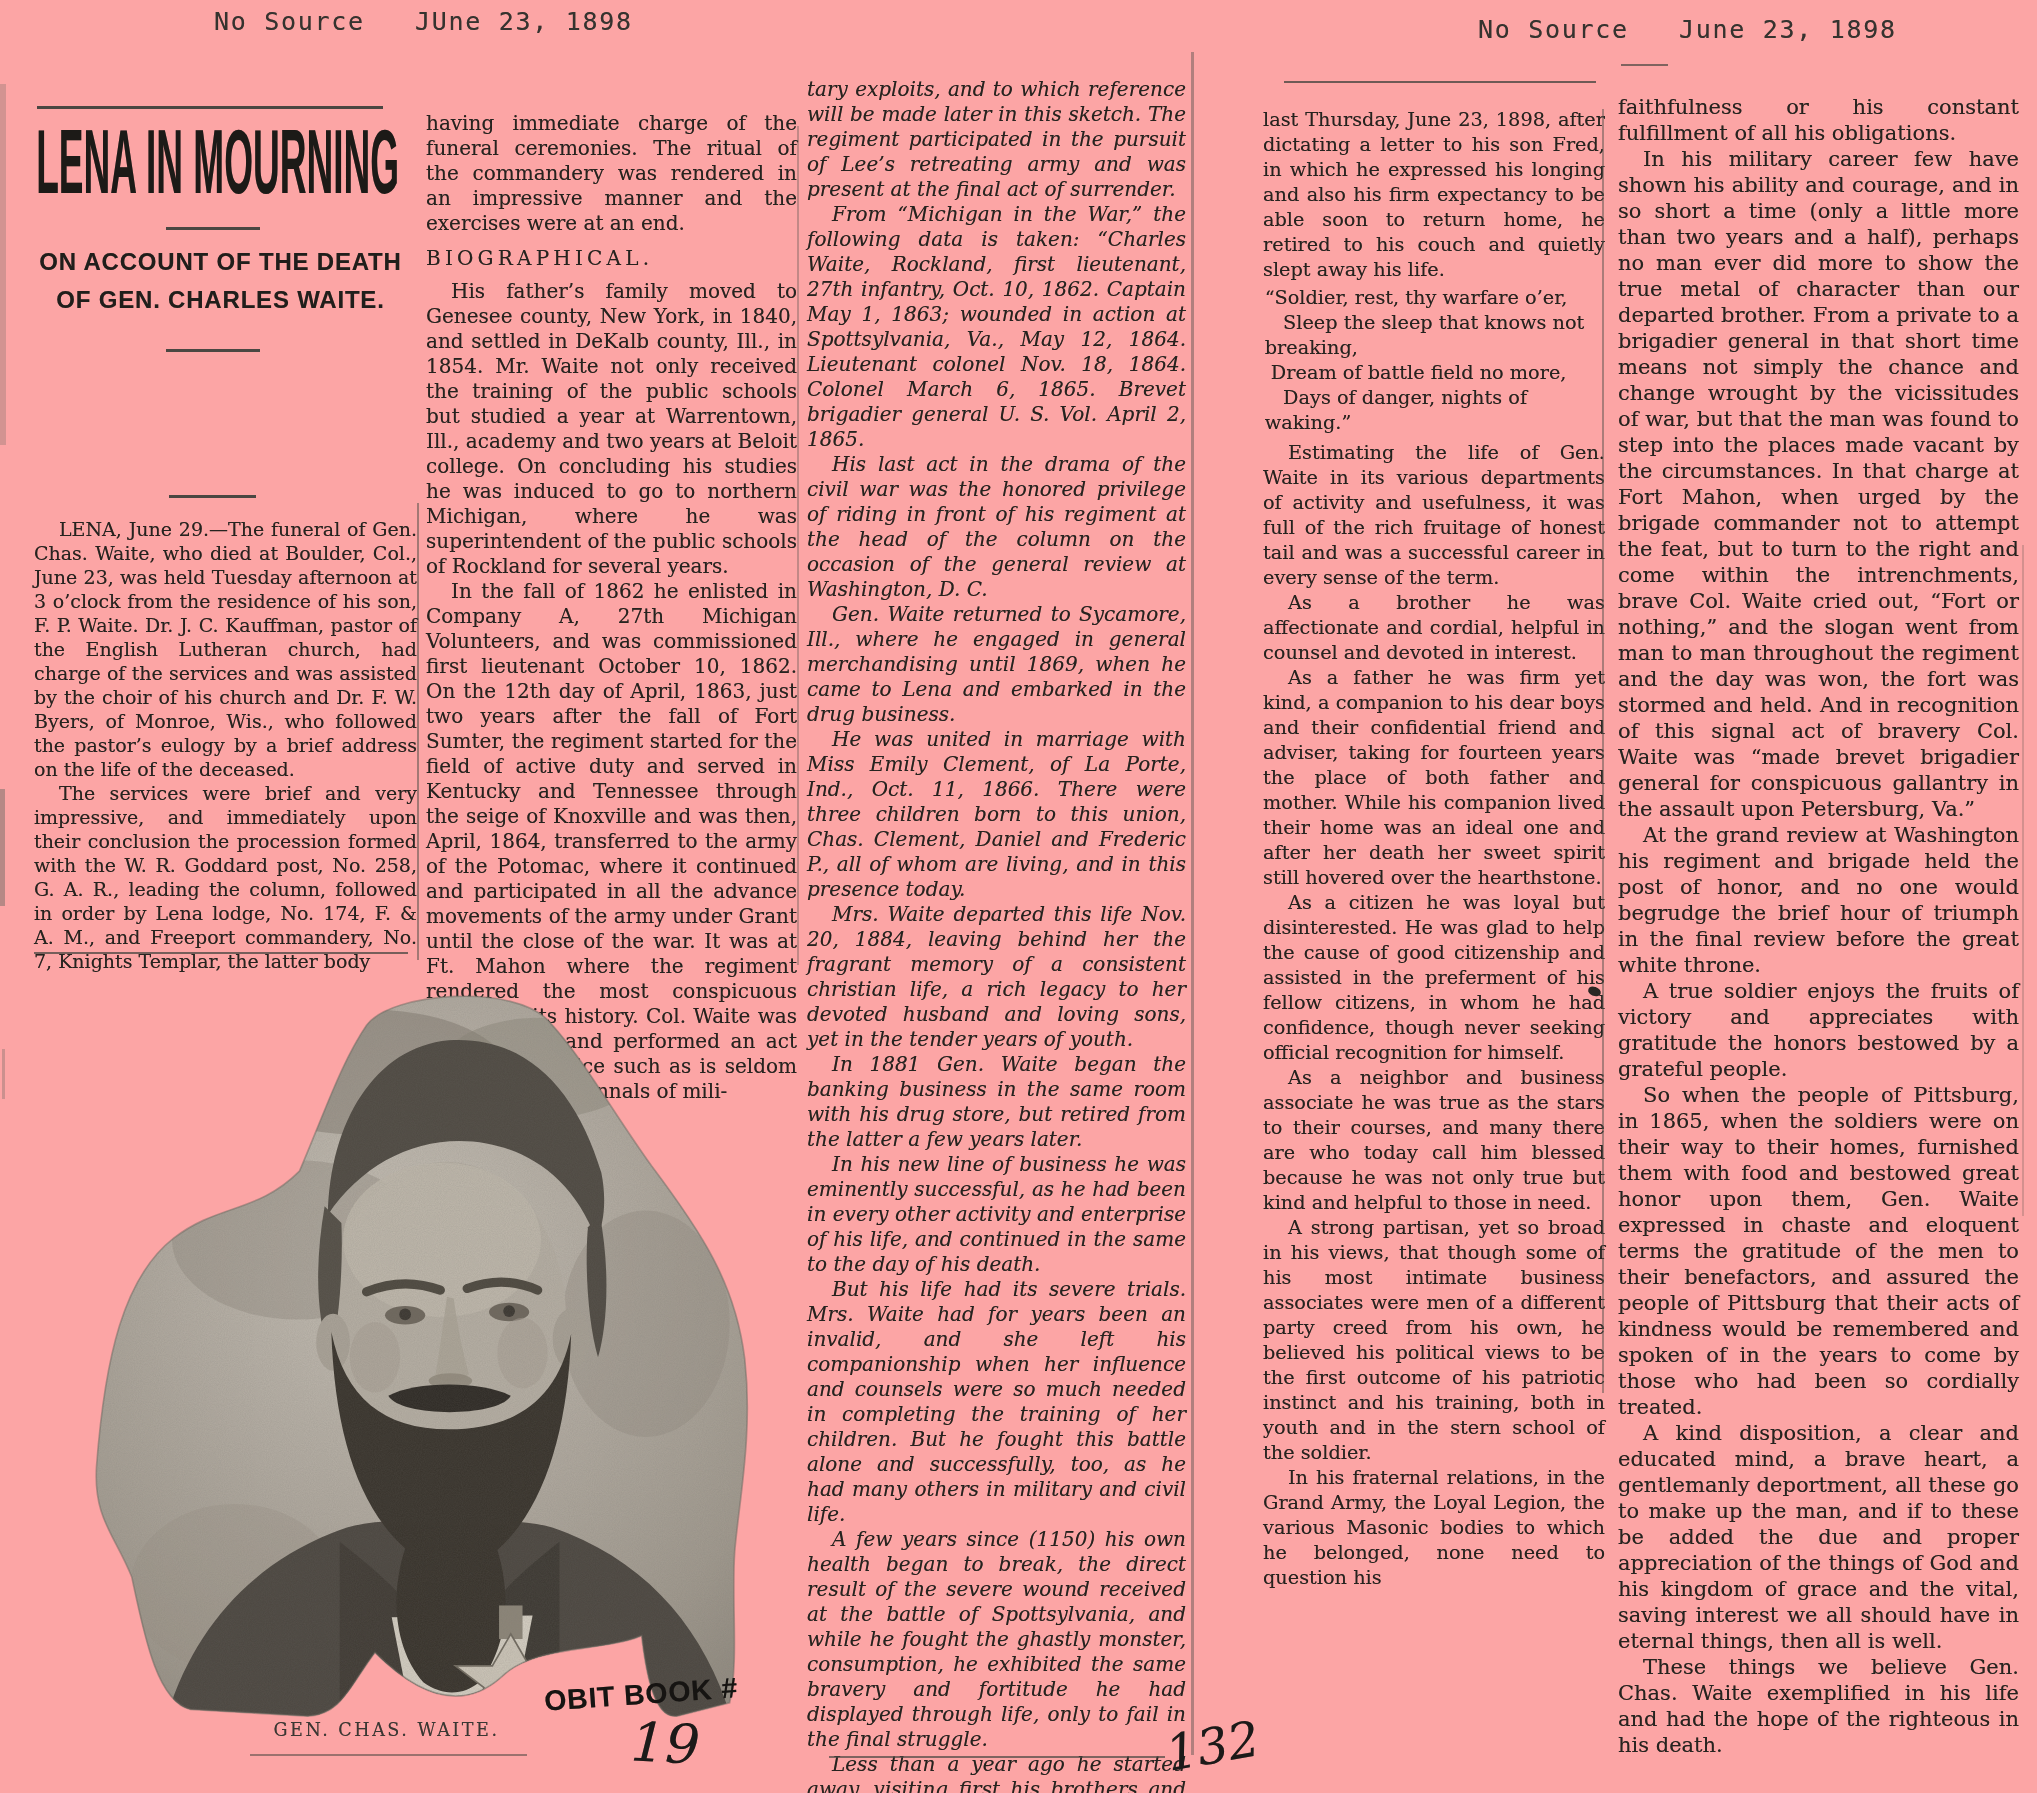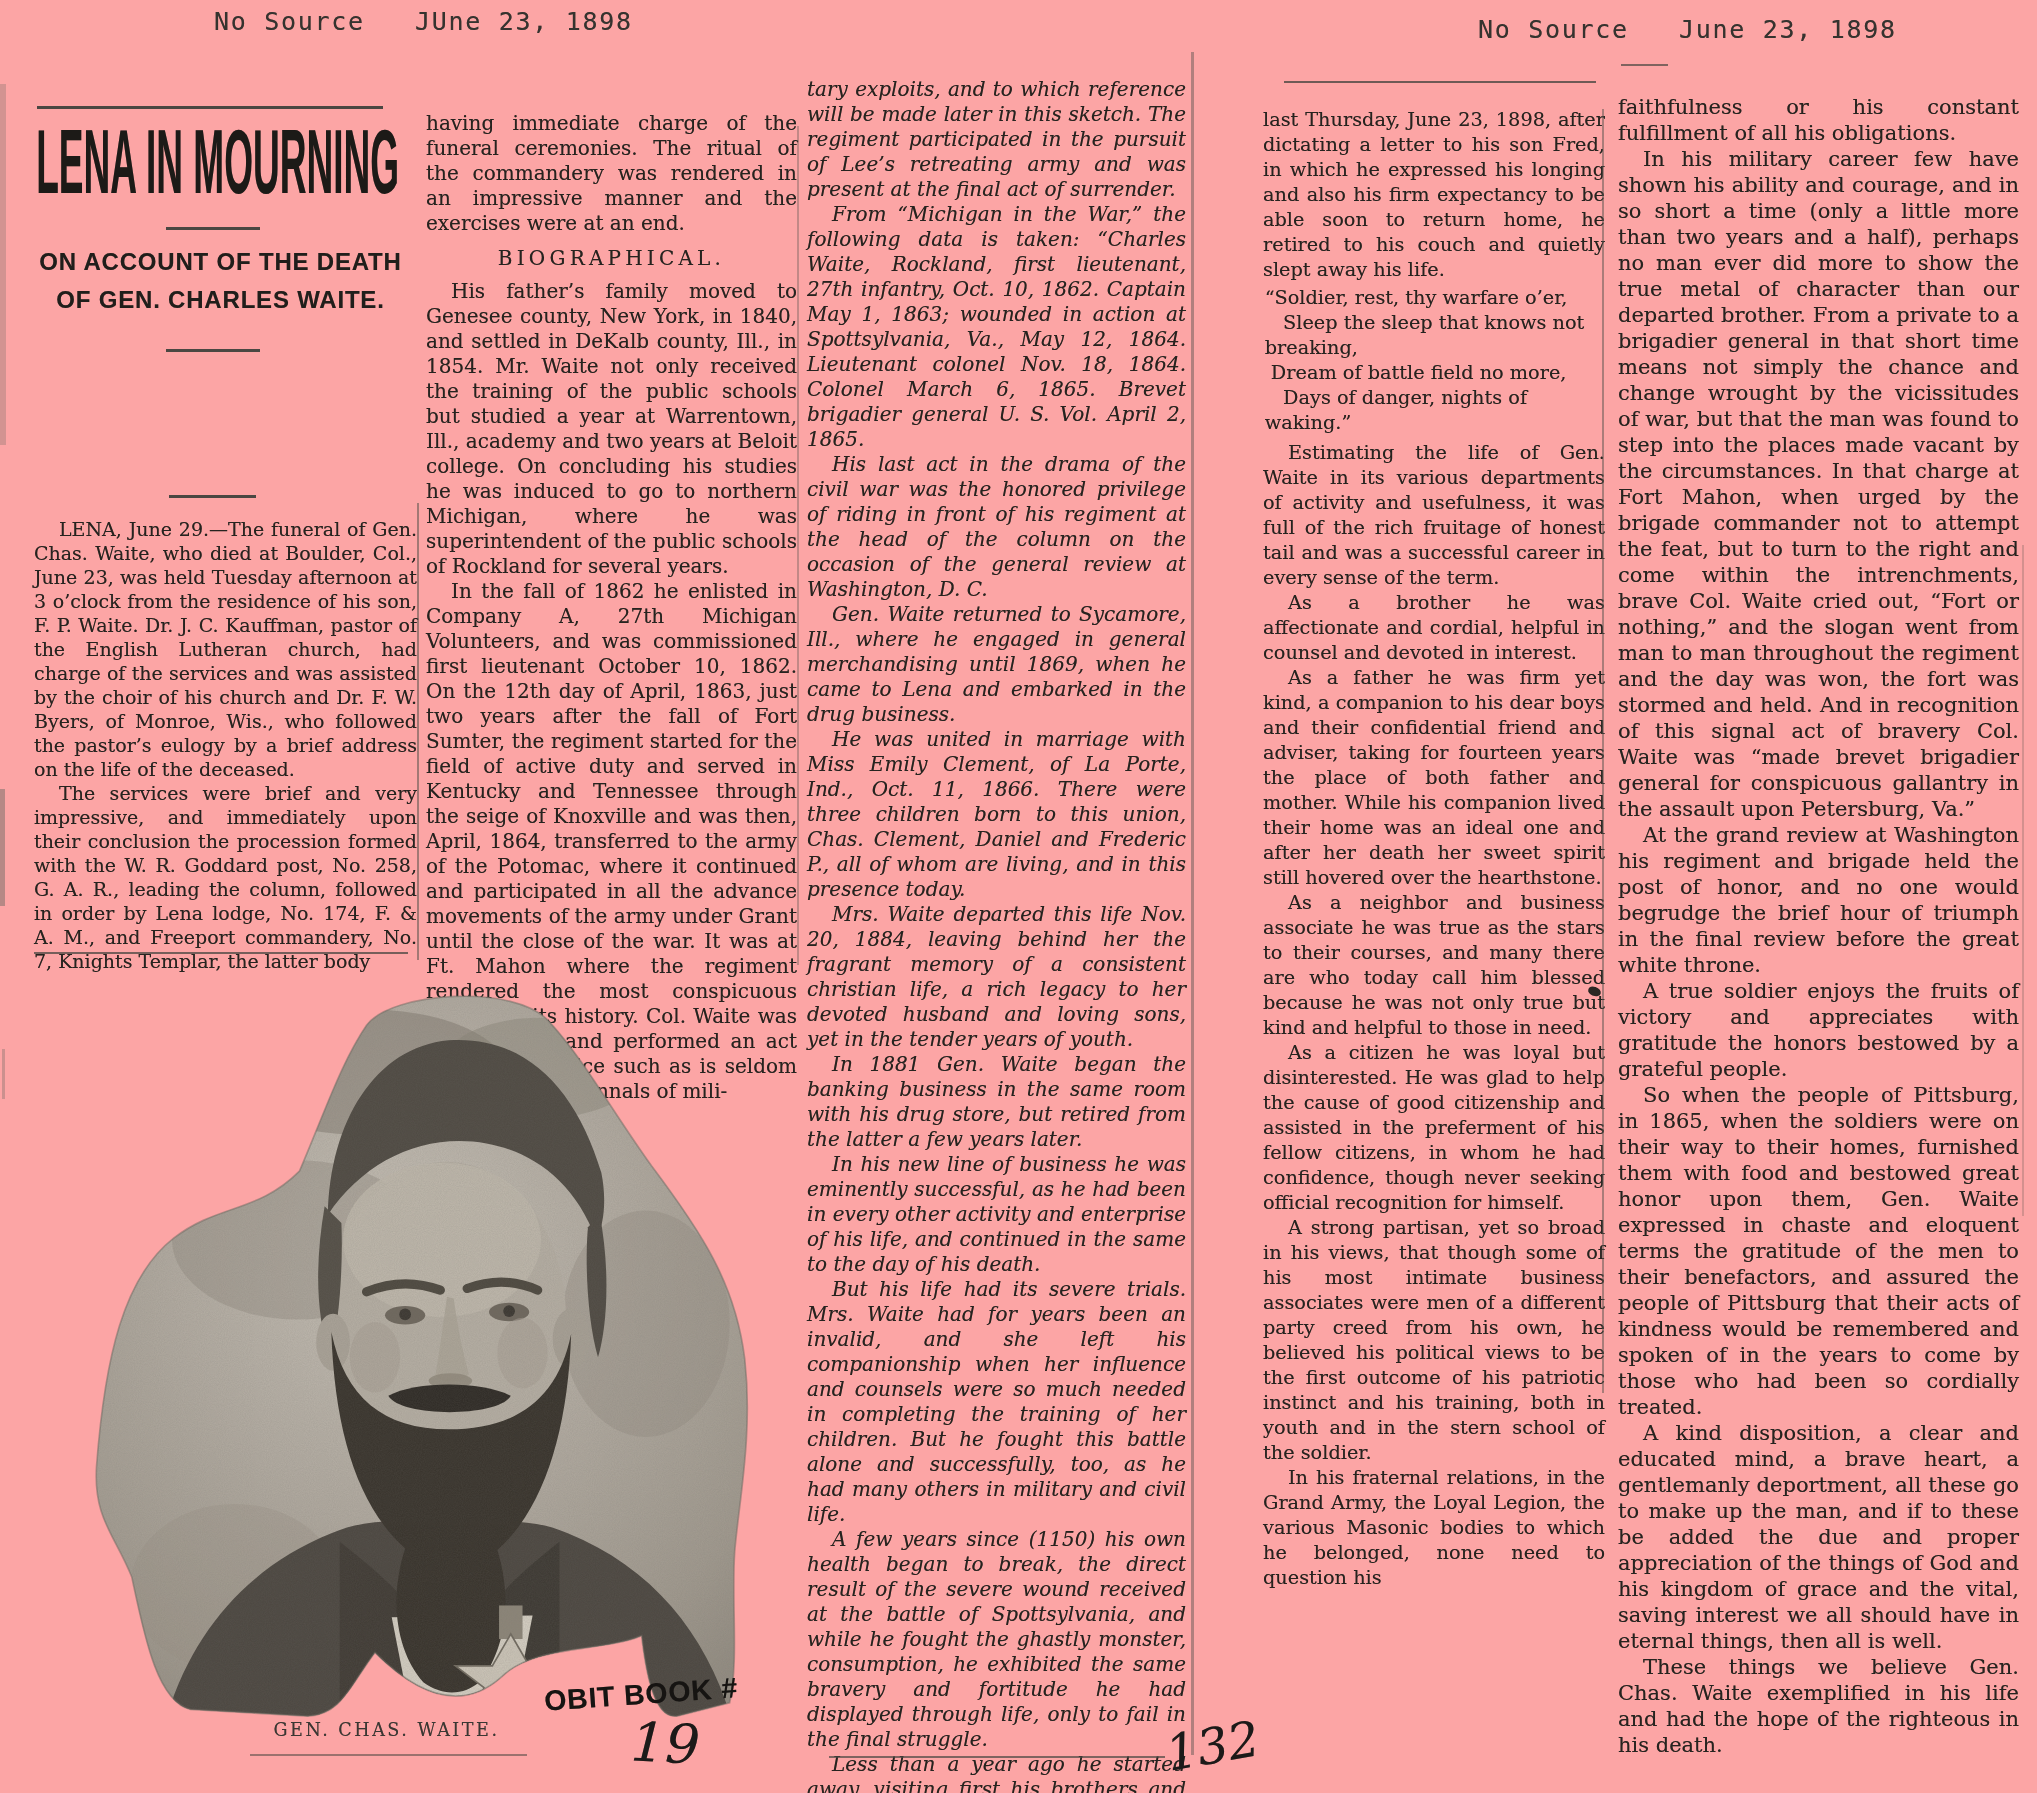--- a/index.html
+++ b/index.html
@@ -14,21 +14,21 @@
   .c2 .b{font-size:20px;line-height:25px;}
   .c3 .b{font-size:20px;line-height:25px;font-style:italic;}
   .c4 .b{font-size:19.3px;line-height:25px;}
   .c5 .b{font-size:21px;line-height:26px;}
   .headline-svg{position:absolute;left:32px;top:117px;}
   .deck{position:absolute;left:34px;top:243px;width:373px;text-align:center;
         font-family:"Liberation Sans",sans-serif;font-weight:600;font-size:24px;line-height:38px;
         letter-spacing:0.8px;color:#201e1b;}
   .subdeck{position:absolute;left:35px;top:373px;width:364px;text-align:center;font-weight:bold;
         font-size:19.3px;line-height:39px;color:#23201d;}
-  .bio{text-align:center;font-size:19.3px;letter-spacing:4.2px;margin:10px 0 8.4px;text-indent:0;}
+  .bio{text-align:left;font-size:19.3px;letter-spacing:4.2px;margin:10px 0 8.4px;text-indent:0;}
   .poem{font-size:16.4px;line-height:20.6px;white-space:pre-wrap;margin:3.4px 0 5px 1.7px;
         text-align:left;text-indent:0;}
   .rule{position:absolute;background:#4a4742;}
   .vrule{position:absolute;background:#57534d;}
   .caption{position:absolute;left:252px;top:1720px;width:269px;text-align:center;font-size:17.6px;
         letter-spacing:2.5px;color:#3a3733;}
   .stamp{position:absolute;left:544px;top:1678px;font-family:"Liberation Sans",sans-serif;
         font-weight:bold;font-size:28.5px;letter-spacing:0.8px;color:#161412;transform:rotate(-4deg);}
   .hw{position:absolute;font-family:"DejaVu Serif",serif;font-style:italic;color:#1c1a19;}
   .hw19{left:631px;top:1712px;font-size:54px;transform:rotate(3deg);}
@@ -167,22 +167,22 @@
   <div class="rule" style="left:1284px;top:81px;width:312px;height:1.7px;opacity:.8;"></div>
   <div class="col c4" style="left:1263px;top:107px;width:342px;">
     <p class="b ni">last Thursday, June 23, 1898, after dictating a letter to his son Fred, in which he expressed his longing and also his firm expectancy to be able soon to return home, he retired to his couch and quietly slept away his life.</p>
     <p class="b poem">“Soldier, rest, thy warfare o’er,
    Sleep the sleep that knows not breaking,
  Dream of battle field no more,
    Days of danger, nights of waking.”</p>
     <p class="b">Estimating the life of Gen. Waite in its various departments of activity and usefulness, it was full of the rich fruitage of honest tail and was a successful career in every sense of the term.</p>
     <p class="b">As a brother he was affectionate and cordial, helpful in counsel and devoted in interest.</p>
     <p class="b">As a father he was firm yet kind, a companion to his dear boys and their confidential friend and adviser, taking for fourteen years the place of both father and mother.  While his companion lived their home was an ideal one and after her death her sweet spirit still hovered over the hearthstone.</p>
+    <p class="b">As a citizen he was loyal but disinterested.  He was glad to help the cause of good citizenship and assisted in the preferment of his fellow citizens, in whom he had confidence, though never seeking official recognition for himself.</p>
     <p class="b">As a neighbor and business associate he was true as the stars to their courses, and many there are who today call him blessed because he was not only true but kind and helpful to those in need.</p>
-    <p class="b">As a citizen he was loyal but disinterested.  He was glad to help the cause of good citizenship and assisted in the preferment of his fellow citizens, in whom he had confidence, though never seeking official recognition for himself.</p>
     <p class="b">A strong partisan, yet so broad in his views, that though some of his most intimate business associates were men of a different party creed from his own, he believed his political views to be the first outcome of his patriotic instinct and his training, both in youth and in the stern school of the soldier.</p>
     <p class="b">In his fraternal relations, in the Grand Army, the Loyal Legion, the various Masonic bodies to which he belonged, none need to question his</p>
   </div>
 
   <div class="rule" style="left:1621px;top:64px;width:47px;height:1.7px;opacity:.7;"></div>
   <div class="col c5" style="left:1618px;top:94px;width:401px;">
     <p class="b ni">faithfulness or his constant fulfillment of all his obligations.</p>
     <p class="b">In his military career few have shown his ability and courage, and in so short a time (only a little more than two years and a half), perhaps no man ever did more to show the true metal of character than our departed brother.  From a private to a brigadier general in that short time means not simply the chance and change wrought by the vicissitudes of war, but that the man was found to step into the places made vacant by the circumstances.  In that charge at Fort Mahon, when urged by the brigade commander not to attempt the feat, but to turn to the right and come within the intrenchments, brave Col. Waite cried out, “Fort or nothing,” and the slogan went from man to man throughout the regiment and the day was won, the fort was stormed and held.  And in recognition of this signal act of bravery Col. Waite was “made brevet brigadier general for conspicuous gallantry in the assault upon Petersburg, Va.”</p>
     <p class="b">At the grand review at Washington his regiment and brigade held the post of honor, and no one would begrudge the brief hour of triumph in the final review before the great white throne.</p>
     <p class="b">A true soldier enjoys the fruits of victory and appreciates with gratitude the honors bestowed by a grateful people.</p>

